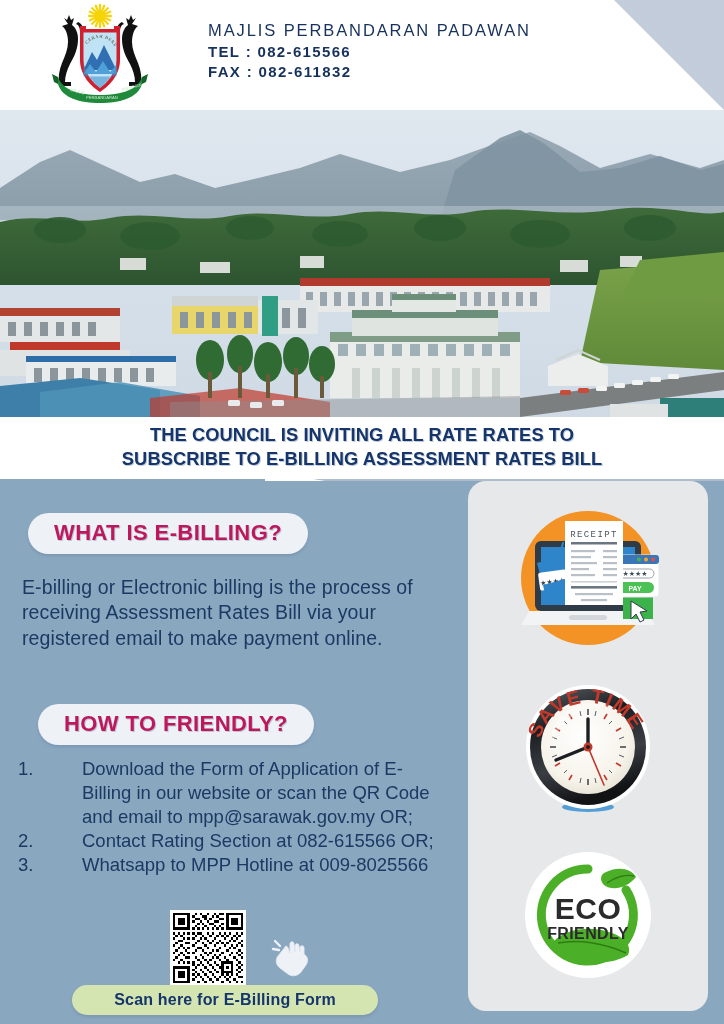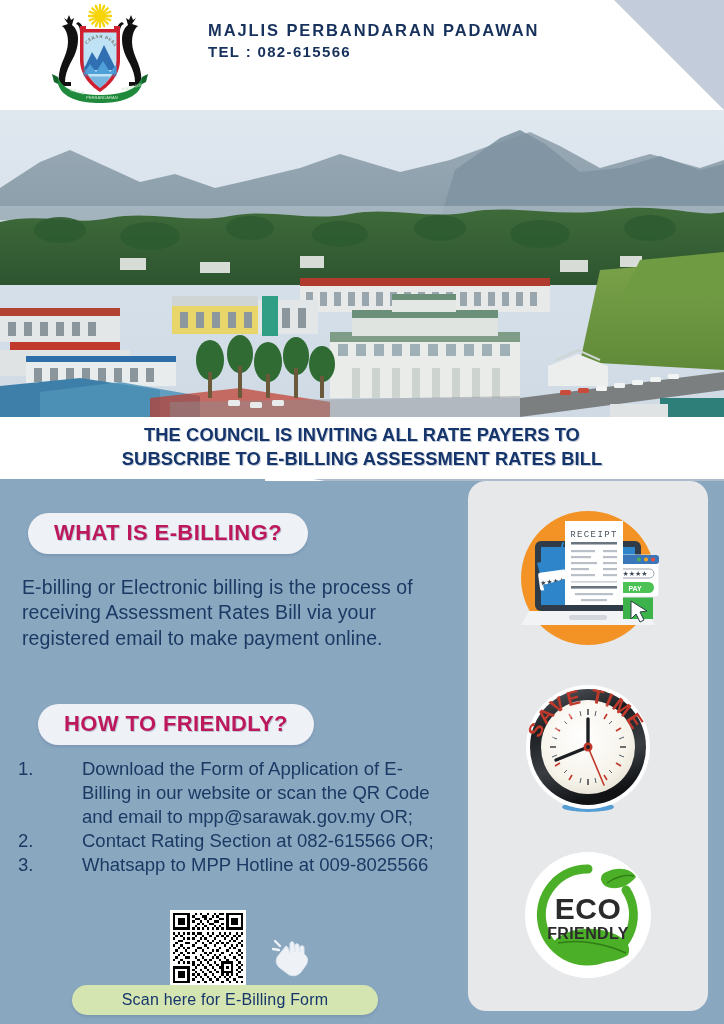--- a/index.html
+++ b/index.html
@@ -20,21 +20,21 @@
   .header-corner {
     position:absolute; right:0; top:0; width:0; height:0;
     border-top:110px solid #c3ccda;
     border-left:110px solid transparent;
   }
   .logo { position:absolute; left:34px; top:2px; width:132px; height:104px; }
   .org-text {
     position:absolute; left:208px; top:20px;
     color:#16315c; letter-spacing:1.3px; line-height:1.33;
   }
-  .org-name { font-size:16.5px; font-weight:bold; letter-spacing:1.9px; }
+  .org-name { font-size:16.5px; font-weight:normal; letter-spacing:1.9px; }
   .org-line { font-size:15px; font-weight:bold; letter-spacing:1.35px; }
 
   
   .photo {
     position:absolute; left:0; top:110px; width:724px; height:307px;
     overflow:hidden; z-index:3;
   }
   .photo svg { display:block; width:724px; height:307px; }
 
   
@@ -110,21 +110,21 @@
   .qr svg { display:block; }
 
   .hand { position:absolute; left:268px; top:932px; width:44px; height:46px; z-index:7; }
 
   .scanbtn {
     position:absolute; left:72px; top:985px; width:306px; height:30px;
     background:#d4e5b2; border-radius:16px; z-index:7;
     display:flex; align-items:center; justify-content:center;
     box-shadow:0 2px 3px rgba(60,80,110,.18);
   }
-  .scanbtn-text { color:#16356b; font-size:16px; font-weight:normal; letter-spacing:.2px; }
+  .scanbtn-text { color:#16356b; font-size:16px; font-weight:bold; letter-spacing:.2px; }
 
   
   .rightcard {
     position:absolute; left:468px; top:481px; width:240px; height:530px;
     background:#e7e8ea; border-radius:18px; z-index:6; overflow:hidden;
   }
   .illus { position:absolute; left:0; width:240px; display:flex; justify-content:center; }
   .illus-1 { top:12px; }
   .illus-2 { top:190px; }
   .illus-3 { top:362px; }
@@ -197,20 +197,21 @@
         <path d="M108 75 L114 72 L112 80 L108 82 Z" fill="#14652b"></path>
         <text x="36" y="89" font-size="4.2" fill="#c8e6c9" transform="rotate(14 36 89)">MAJLIS</text>
         <text x="52" y="97" font-size="4.2" fill="#c8e6c9">PERBANDARAN</text>
         <text x="88" y="89" font-size="4.2" fill="#c8e6c9" transform="rotate(-14 88 89)">PADAWAN</text>
       </svg>
     </div>
 
     <div class="org-text">
       <div class="org-name">MAJLIS PERBANDARAN PADAWAN</div>
       <div class="org-line">TEL : 082-615566</div>
+      <div class="org-line">FAX : 082-611832</div>
     </div>
   </div>
 
   <div class="photo">
     <svg viewBox="0 0 724 307" preserveAspectRatio="none">
       <defs>
         <linearGradient id="sky" x1="0" y1="0" x2="0" y2="1">
           <stop offset="0%" stop-color="#dfe7ef"></stop>
             <stop offset="100%" stop-color="#cfdae5"></stop>
         </linearGradient>
@@ -399,21 +400,21 @@
       <rect x="610" y="294" width="58" height="13" fill="#dfe3e3"></rect>
     </svg>
   </div>
 
   <div class="bodyarea"></div>
   <div class="band-shadow"></div>
   <div class="band-shadow2"></div>
 
   <div class="headband">
     <div class="headband-inner">
-      <div class="headline">THE COUNCIL IS INVITING ALL RATE PAYERS TO</div>
+      <div class="headline">THE COUNCIL IS INVITING ALL RATE RATES TO</div>
       <div class="headline">SUBSCRIBE TO E-BILLING ASSESSMENT RATES BILL</div>
     </div>
   </div>
   <div class="band-diag"></div>
 
   <div class="leftcol">
 
     <div class="pill-wrap-1">
       <div class="pill">
         <span class="pill-text">WHAT IS E-BILLING?</span>

